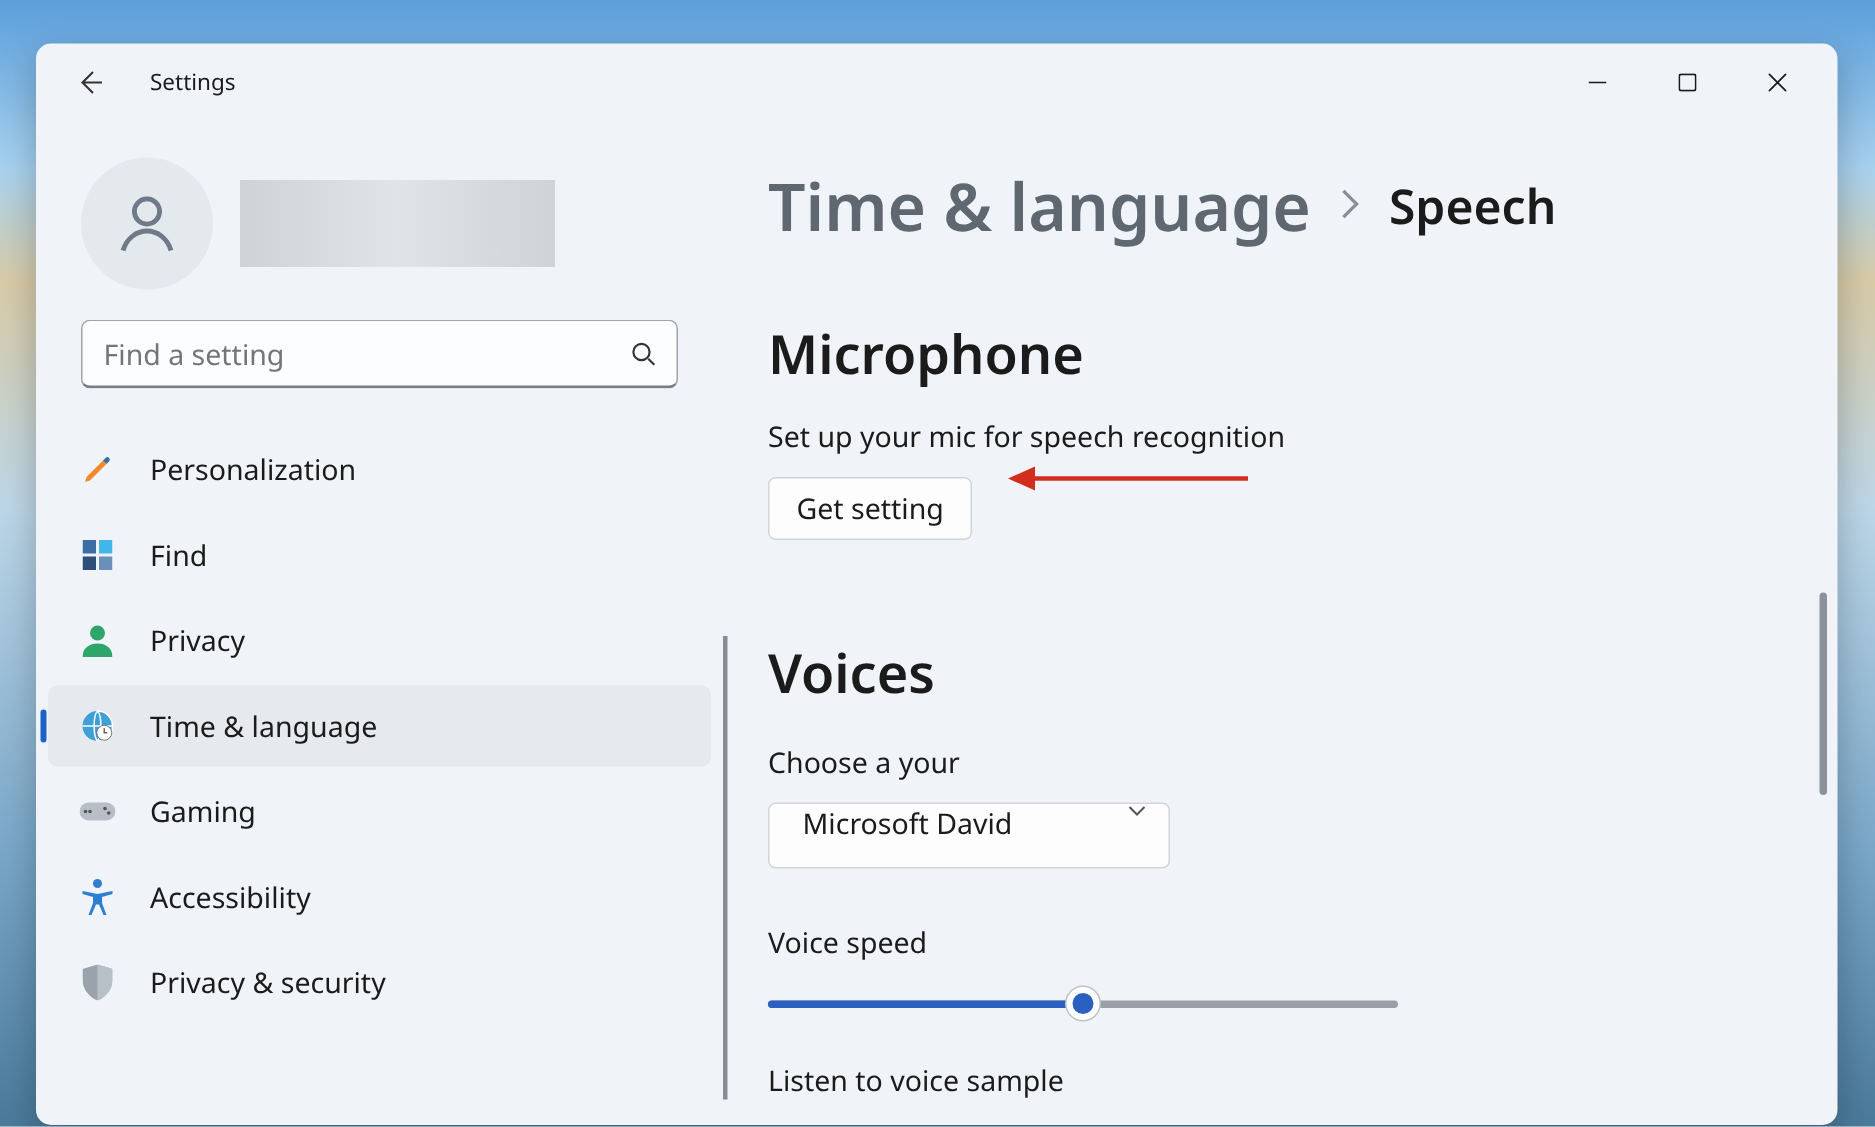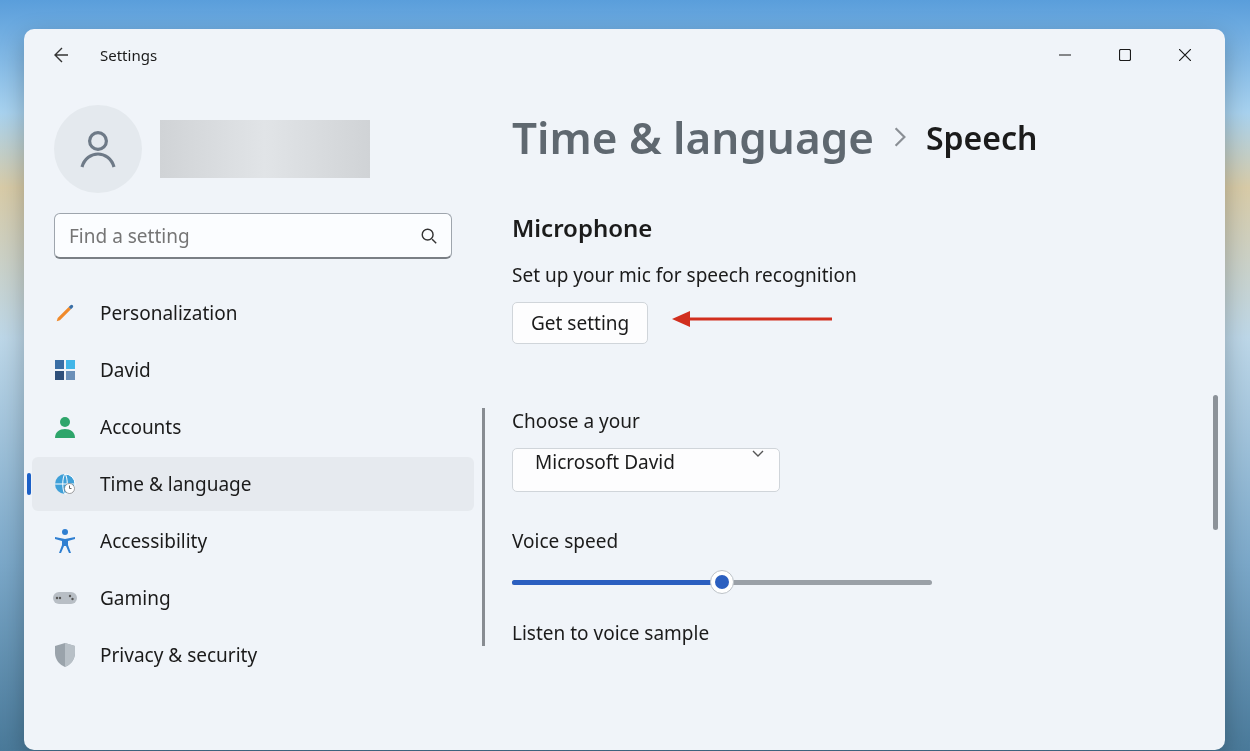--- a/index.html
+++ b/index.html
@@ -146,21 +146,21 @@
     font-size: 28px;
     color:#8a8f95;
     font-weight: 400;
   }
   .breadcrumb-current {
     font-size: 32px;
     font-weight: 600;
     color:#1b1b1b;
   }
   .section-title {
-    font-size: 24px;
+    font-size: 36px;
     font-weight: 600;
     color:#1b1b1b;
     margin: 0 0 18px 0;
   }
   .section-desc {
     font-size: 19px;
     color:#1b1b1b;
     margin-bottom: 14px;
   }
   .btn {
@@ -319,66 +319,66 @@
 
         <div class="nav-item">
           <span class="nav-icon">
             <svg width="20" height="20" viewBox="0 0 20 20">
                 <rect x="0" y="0" width="9" height="9" fill="#3a6ea5"></rect>
                 <rect x="11" y="0" width="9" height="9" fill="#42b6e8"></rect>
                 <rect x="0" y="11" width="9" height="9" fill="#2e4f7a"></rect>
                 <rect x="11" y="11" width="9" height="9" fill="#6a8fb8"></rect>
               </svg>
           </span>
-          <span>David</span>
+          <span>Find</span>
         </div>
 
         <div class="nav-item">
           <span class="nav-icon">
             <svg width="20" height="22" viewBox="0 0 20 22">
                 <circle cx="10" cy="6" r="5" fill="#2ea56b"></circle>
                 <path d="M0 22c0-6 4.5-9 10-9s10 3 10 9H0z" fill="#2ea56b"></path>
               </svg>
           </span>
-          <span>Accounts</span>
+          <span>Privacy</span>
         </div>
 
         <div class="nav-item active">
           <span class="nav-icon">
             <svg width="22" height="22" viewBox="0 0 22 22">
                 <circle cx="11" cy="11" r="10" fill="#3fa0d8"></circle>
                 <path d="M11 1a10 10 0 0 1 0 20M1 11h20M11 1c-3 3-3 17 0 20M11 1c3 3 3 17 0 20" fill="none" stroke="#fff" stroke-width="1"></path>
                 <circle cx="15.5" cy="15.5" r="5" fill="#fff" stroke="#666" stroke-width="0.6"></circle>
                 <path d="M15.5 12.5v3h2" stroke="#666" stroke-width="1" fill="none"></path>
               </svg>
           </span>
           <span>Time &amp; language</span>
-        </div>
-
-        <div class="nav-item">
-          <span class="nav-icon">
-            <svg width="22" height="24" viewBox="0 0 22 24" fill="#2f7fd1">
-                <circle cx="11" cy="3" r="3"></circle>
-                <path d="M1 8l10 2 10-2v2l-7 2v4l3 8h-2l-3-7h-2l-3 7H5l3-8v-4L1 10V8z"></path>
-              </svg>
-          </span>
-          <span>Accessibility</span>
         </div>
 
         <div class="nav-item">
           <span class="nav-icon">
             <svg width="24" height="16" viewBox="0 0 24 16">
                 <rect x="0" y="2" width="24" height="12" rx="6" fill="#b8bec5"></rect>
                 <circle cx="7" cy="8" r="1.2" fill="#555"></circle>
                 <circle cx="4" cy="8" r="1.2" fill="#555"></circle>
                 <circle cx="17" cy="6" r="1.2" fill="#555"></circle>
                 <circle cx="19.5" cy="9" r="1.2" fill="#555"></circle>
               </svg>
           </span>
           <span>Gaming</span>
+        </div>
+
+        <div class="nav-item">
+          <span class="nav-icon">
+            <svg width="22" height="24" viewBox="0 0 22 24" fill="#2f7fd1">
+                <circle cx="11" cy="3" r="3"></circle>
+                <path d="M1 8l10 2 10-2v2l-7 2v4l3 8h-2l-3-7h-2l-3 7H5l3-8v-4L1 10V8z"></path>
+              </svg>
+          </span>
+          <span>Accessibility</span>
         </div>
 
         <div class="nav-item">
           <span class="nav-icon">
             <svg width="20" height="24" viewBox="0 0 20 24">
                 <path d="M10 0l10 3v7c0 7-5 12-10 14C5 22 0 17 0 10V3l10-3z" fill="#9aa3ab"></path>
                 <path d="M10 0l10 3v7c0 7-5 12-10 14V0z" fill="#b8c0c7"></path>
               </svg>
           </span>
           <span>Privacy &amp; security</span>
@@ -404,20 +404,21 @@
         <p class="section-desc">Set up your mic for speech recognition</p>
         <button class="btn">Get setting</button>
 
         <svg class="annotation-arrow" width="160" height="20" viewBox="0 0 160 20">
           <line x1="160" y1="10" x2="14" y2="10" stroke="#d12e1e" stroke-width="3"></line>
           <polygon points="0,10 18,2 18,18" fill="#d12e1e"></polygon>
         </svg>
       </div>
 
       <div class="voices-section">
+        <h2 class="section-title">Voices</h2>
 
         <div class="field-label">Choose a your</div>
         <div class="select">
           <span>Microsoft David</span>
           <svg width="14" height="10" viewBox="0 0 14 10" fill="none" stroke="#555" stroke-width="1.4">
               <path d="M2 2l5 5 5-5"></path>
             </svg>
         </div>
 
         <div class="field-label">Voice speed</div>

